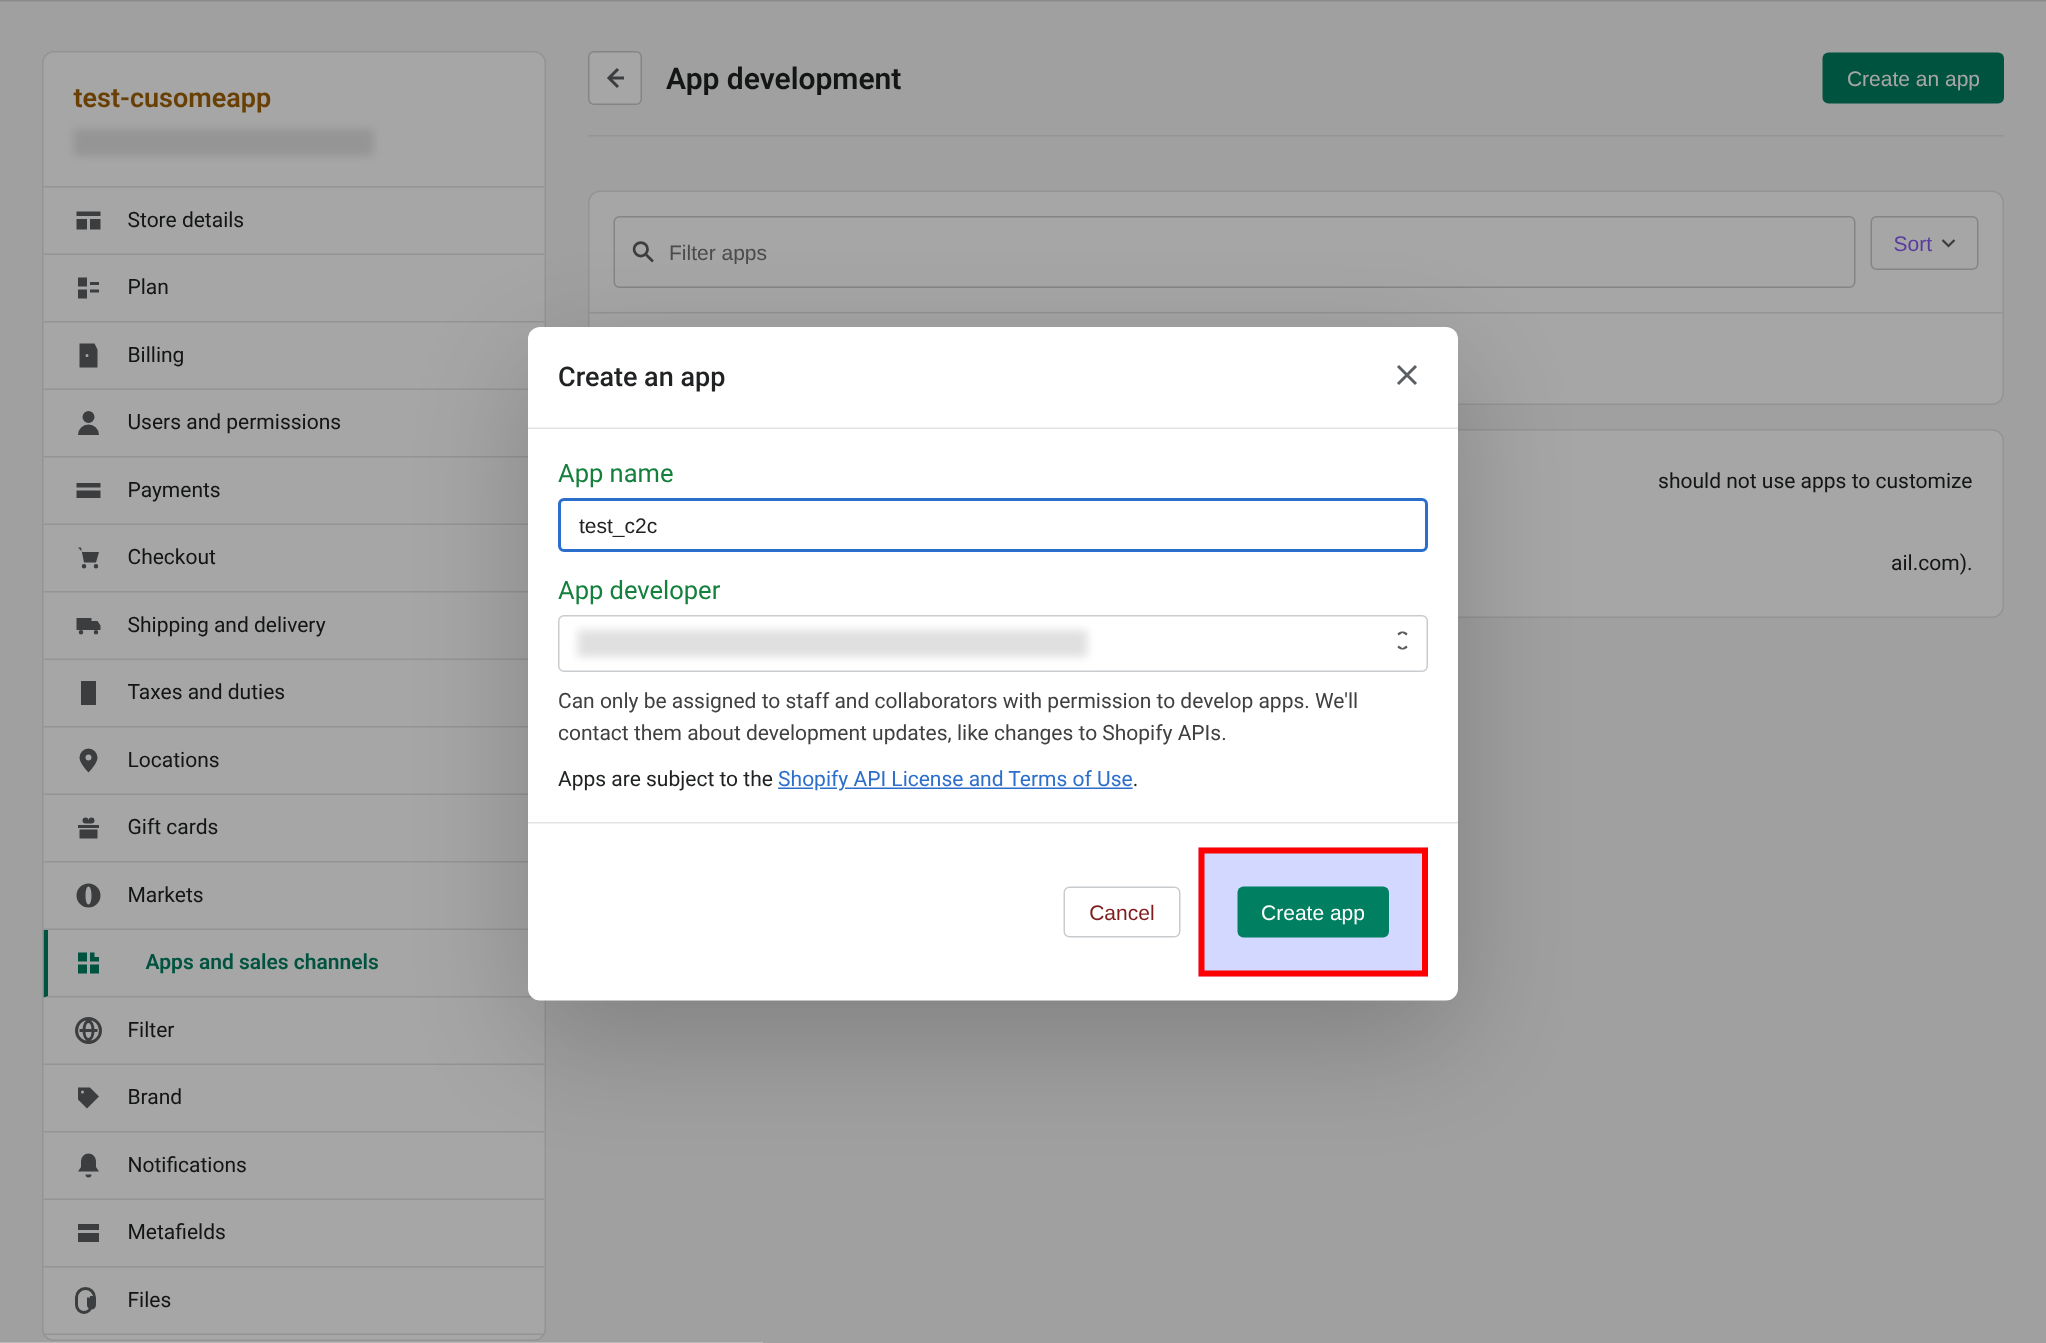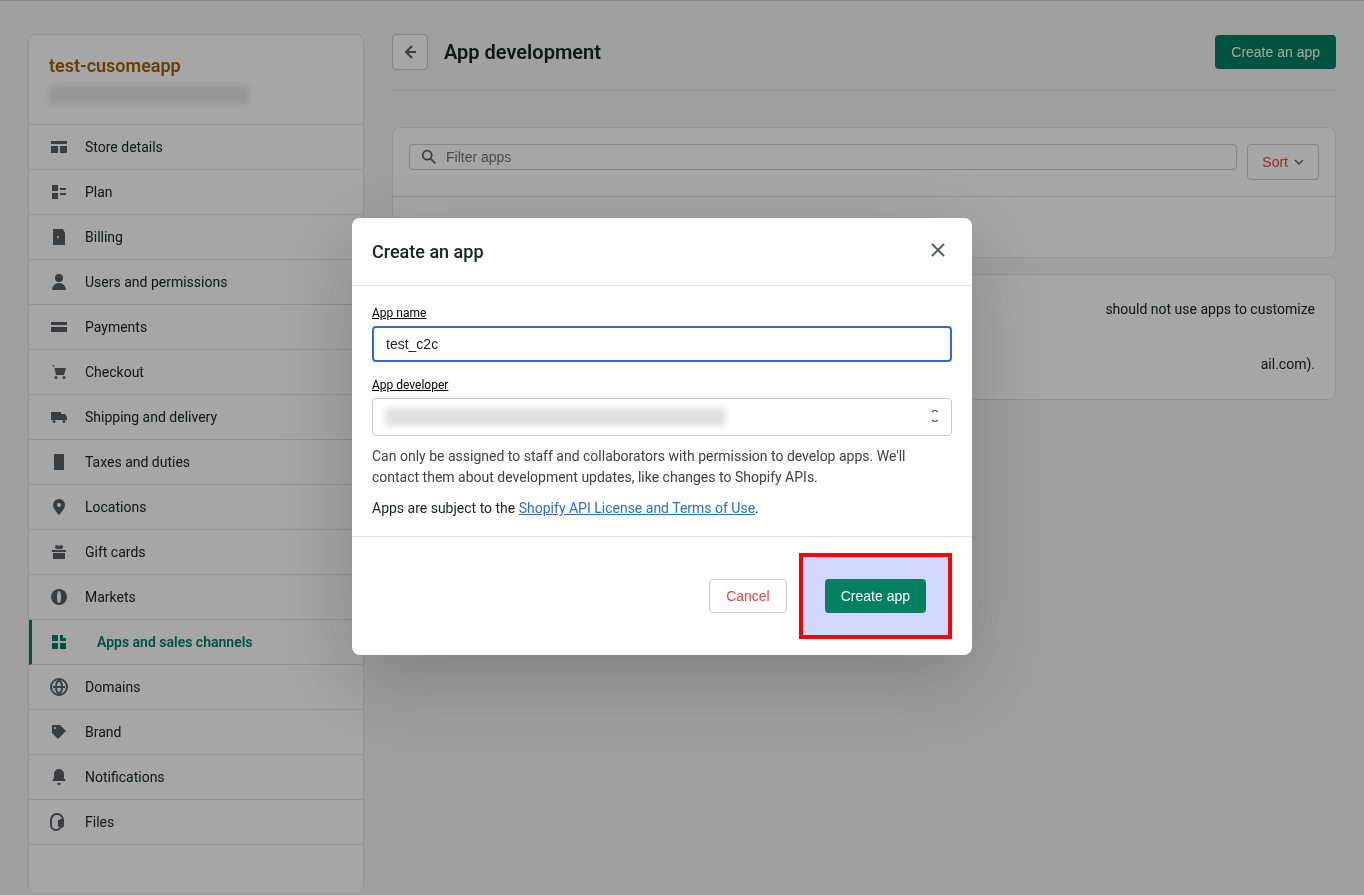--- a/index.html
+++ b/index.html
@@ -130,41 +130,41 @@
       border-bottom: 1px solid #e1e3e5;
     }
     .search-wrap {
       flex: 1;
       position: relative;
       display: flex;
       align-items: center;
       border: 1px solid #c9cccf;
       border-radius: 4px;
       padding: 0 10px;
-      height: 26px;
+      height: 48px;
     }
     .search-wrap input {
       border: none;
       outline: none;
       flex: 1;
       font-size: 14px;
       padding-left: 8px;
     }
     .sort-btn {
       border: 1px solid #c9cccf;
       border-radius: 4px;
       background: #fff;
       padding: 0 14px;
       height: 36px;
       display: flex;
       align-items: center;
       gap: 6px;
       font-size: 14px;
       cursor: pointer;
-      color: #ef4444;
+      color: #8b5cf6;
     }
     .card-body {
       padding: 24px 16px;
       min-height: 60px;
     }
     .info-card {
       padding: 24px 20px;
       font-size: 14px;
       line-height: 1.5;
       color: #202223;
@@ -205,24 +205,23 @@
       border: none;
       cursor: pointer;
       color: #5c5f62;
       padding: 4px;
     }
     .modal-body {
       padding: 20px;
     }
     .form-label {
       display: block;
-      font-size: 12px;
-      color: #000000;
+      font-size: 17px;
+      color: #15803d;
       margin-bottom: 6px;
-      text-decoration: underline;
     }
     .text-input {
       width: 100%;
       border: 2px solid #2c6ecb;
       border-radius: 4px;
       padding: 8px 12px;
       font-size: 14px;
       outline: none;
       margin-bottom: 16px;
       color: #202223;
@@ -277,21 +276,21 @@
       border-top: 1px solid #e1e3e5;
       align-items: center;
     }
     .btn-secondary {
       background: #fff;
       border: 1px solid #c9cccf;
       border-radius: 4px;
       padding: 8px 16px;
       font-size: 14px;
       cursor: pointer;
-      color: #ef4444;
+      color: #7f1d1d;
       margin-right: 12px;
     }
     .highlight-wrap {
       background: rgba(180,190,255,0.6);
       border: 4px solid #ff0000;
       padding: 22px;
       display: inline-block;
     }
     .btn-action {
       background: #008060;
@@ -413,37 +412,45 @@
             </svg>
           </span>
         <span>Apps and sales channels</span>
       </li>
       <li class="nav-item">
         <span class="nav-icon">
             <svg viewBox="0 0 20 20">
               <path d="M10 2a8 8 0 100 16 8 8 0 000-16zM4 10h12M10 4c2 0 3 3 3 6s-1 6-3 6-3-3-3-6 1-6 3-6z" fill="none" stroke="currentColor" stroke-width="2"></path>
             </svg>
           </span>
-        <span>Domains</span>
+        <span>Filter</span>
       </li>
       <li class="nav-item">
         <span class="nav-icon">
             <svg viewBox="0 0 20 20">
               <path d="M3 3h8l6 6-8 8-6-6V3zm3 4a1 1 0 100-2 1 1 0 000 2z"></path>
             </svg>
           </span>
         <span>Brand</span>
       </li>
       <li class="nav-item">
         <span class="nav-icon">
             <svg viewBox="0 0 20 20">
               <path d="M10 2a5 5 0 015 5v4l2 3H3l2-3V7a5 5 0 015-5zm-2 14h4a2 2 0 01-4 0z"></path>
             </svg>
           </span>
         <span>Notifications</span>
+      </li>
+      <li class="nav-item">
+        <span class="nav-icon">
+            <svg viewBox="0 0 20 20">
+              <path d="M3 4h14v4H3V4zm0 6h14v6H3v-6z"></path>
+            </svg>
+          </span>
+        <span>Metafields</span>
       </li>
       <li class="nav-item">
         <span class="nav-icon">
             <svg viewBox="0 0 20 20">
               <path d="M8 3a5 5 0 00-5 5v5a4 4 0 008 0V7h2v6a6 6 0 01-12 0V8a7 7 0 0114 0v5a3 3 0 01-6 0V8h2v5a1 1 0 002 0V8a5 5 0 00-5-5z"></path>
             </svg>
           </span>
         <span>Files</span>
       </li>
     </ul>

